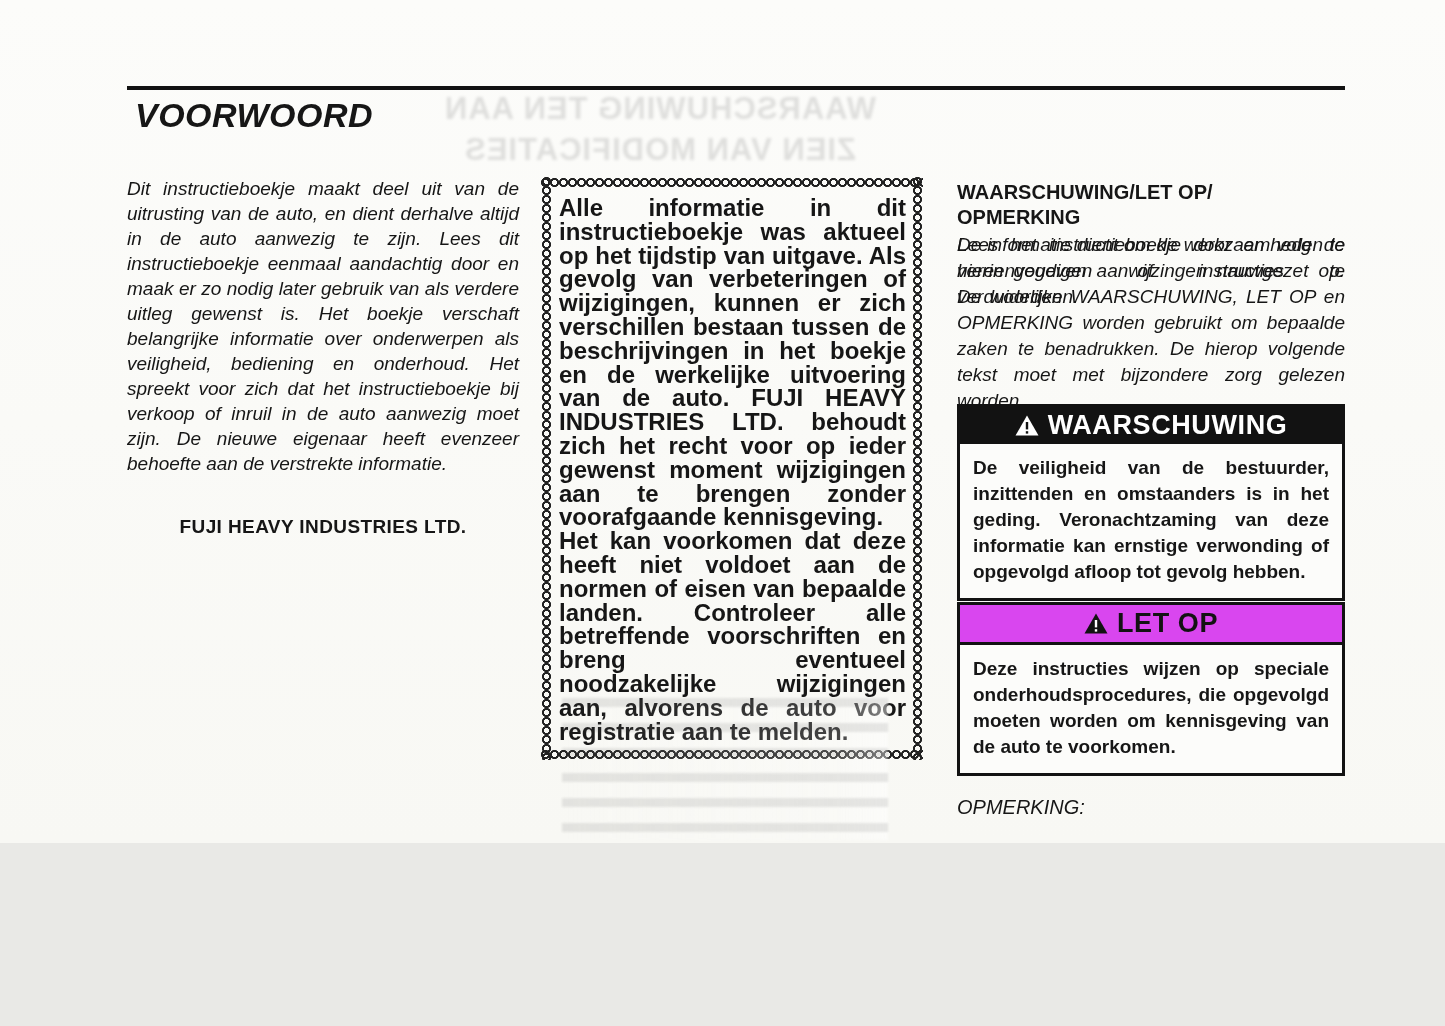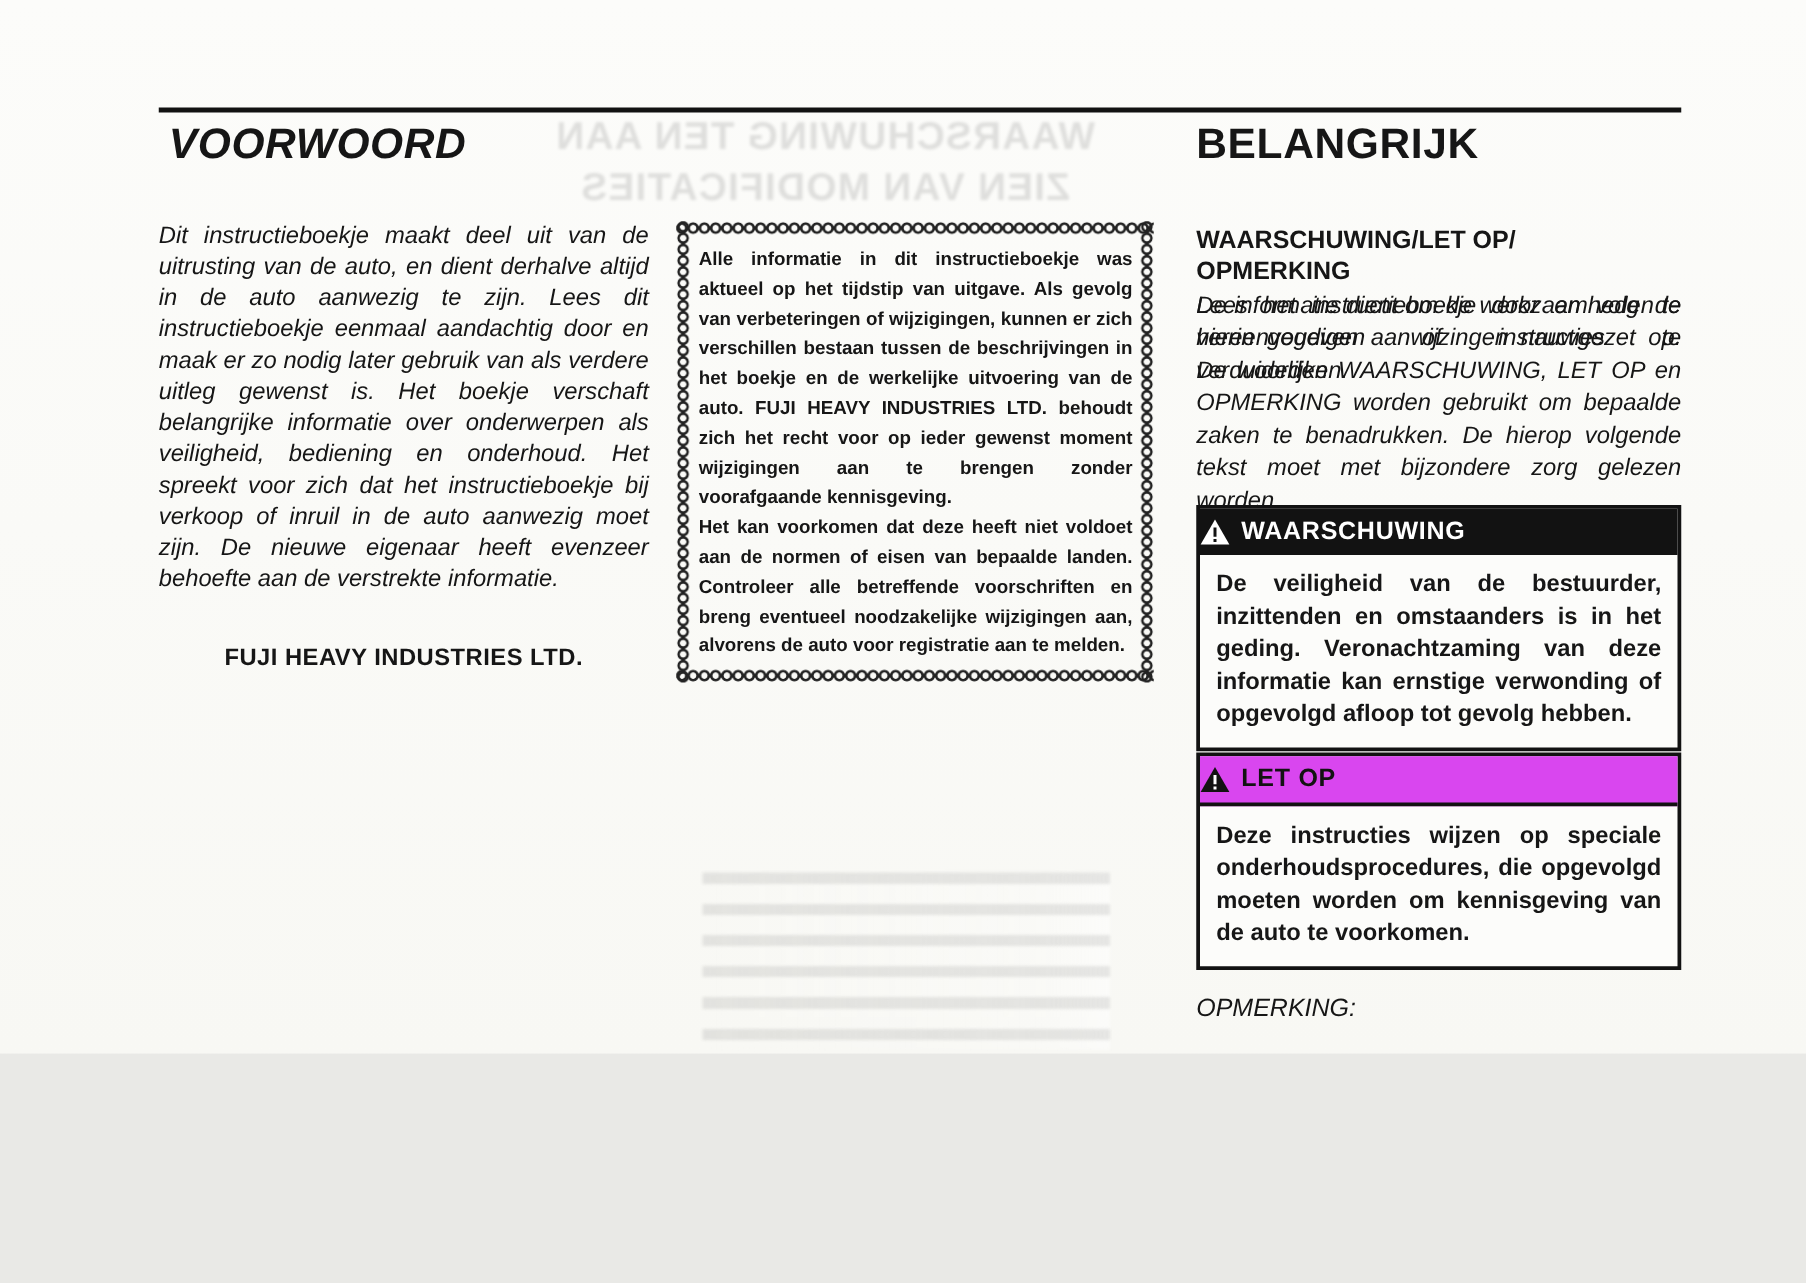--- a/index.html
+++ b/index.html
@@ -48,39 +48,39 @@
     background-image:radial-gradient(ellipse 5.4px 5.4px at 50% 50%,rgba(0,0,0,0) 42%,#222 52%,#222 80%,rgba(0,0,0,0) 90%);
     background-size:9px 13px;}
   .chain.top{top:0;}
   .chain.bottom{bottom:0;}
   .chain.v{top:1px;bottom:1px;width:13px;
     background-image:radial-gradient(ellipse 5.4px 5.4px at 50% 50%,rgba(0,0,0,0) 42%,#222 52%,#222 80%,rgba(0,0,0,0) 90%);
     background-size:13px 9px;}
   .chain.left{left:0;}
   .chain.right{right:0;}
   .notice-inner{
-    padding:20px 18px 18px 19px;font-weight:700;font-size:15px;line-height:23.8px;
+    padding:20px 18px 18px 19px;font-weight:700;font-size:24px;line-height:23.8px;
     text-align:justify;hyphens:auto;-webkit-hyphens:auto;
   }
   .notice-inner p{margin:0;}
 
   
   .right-col{position:absolute;left:957px;top:96px;width:388px;height:910px;}
   .right-col .title{left:0;}
   .subheading{
     position:absolute;left:0;top:84px;margin:0;font-size:20px;font-weight:700;
     line-height:25px;white-space:pre-line;
   }
   .right-col .intro{position:absolute;left:0;top:136px;width:388px;line-height:26px;}
 
   .alert{position:absolute;left:0;width:388px;border:3px solid #121212;box-sizing:border-box;background:#fcfcfa;}
   .alert.warning{top:308px;}
   .alert.caution{top:506px;}
-  .alert-head{display:flex;align-items:center;justify-content:flex-start;gap:9px;height:37px;
-    font-weight:700;font-size:20px;letter-spacing:.6px;}
+  .alert-head{display:flex;align-items:center;justify-content:center;gap:9px;height:37px;
+    font-weight:700;font-size:27px;letter-spacing:.6px;}
   .head-black{background:#121212;color:#fff;}
   .head-white{background:#d946ef;color:#121212;border-bottom:3px solid #121212;}
   .alert-body{padding:11px 13px 13px 13px;font-weight:700;font-size:19px;line-height:26px;
     text-align:justify;hyphens:auto;-webkit-hyphens:auto;}
 
   .note-label{position:absolute;left:0;top:700px;font-style:italic;font-size:20px;}
   .note-body{position:absolute;left:0;top:732px;width:388px;line-height:26px;}
 
   
   .pn-left{position:absolute;left:127px;top:944px;font-size:15px;}
@@ -111,21 +111,20 @@
     <div class="chain v right"></div>
     <div class="notice-inner">
       <p data-bind="notice_box.paragraph1">Alle informatie in dit instructieboekje was aktueel op het tijdstip van uitgave. Als gevolg van verbeteringen of wijzigingen, kunnen er zich verschillen bestaan tussen de beschrijvingen in het boekje en de werkelijke uitvoering van de auto. FUJI HEAVY INDUSTRIES LTD. behoudt zich het recht voor op ieder gewenst moment wijzigingen aan te brengen zonder voorafgaande kennisgeving.</p>
       <p data-bind="notice_box.paragraph2">Het kan voorkomen dat deze heeft niet voldoet aan de normen of eisen van bepaalde landen. Controleer alle betreffende voorschriften en breng eventueel noodzakelijke wijzigingen aan, alvorens de auto voor registratie aan te melden.</p>
     </div>
   </section>
 
   <div class="ghost-lines"></div>
 
   <section class="right-col">
-    <h1 class="title" data-bind="right_column.title">BELANGRIJK</h1>
     <h2 class="subheading" data-bind="right_column.subheading">WAARSCHUWING/LET OP/
 OPMERKING</h2>
     <p class="intro" data-bind="right_column.intro">Lees het instructieboekje door en volg de hierin gegeven aanwijzingen nauwgezet op. De woorden WAARSCHUWING, LET OP en OPMERKING worden gebruikt om bepaalde zaken te benadrukken. De hierop volgende tekst moet met bijzondere zorg gelezen worden.</p>
 
     <div class="alert warning">
       <div class="alert-head head-black">
         <svg width="24" height="21" viewBox="0 0 24 21" aria-hidden="true">
           <path d="M12 0.5 L23.5 20.5 L0.5 20.5 Z" fill="#ffffff"></path>
           <rect x="10.8" y="7" width="2.4" height="7.4" fill="#121212"></rect>
           <rect x="10.8" y="16.2" width="2.4" height="2.4" fill="#121212"></rect>

